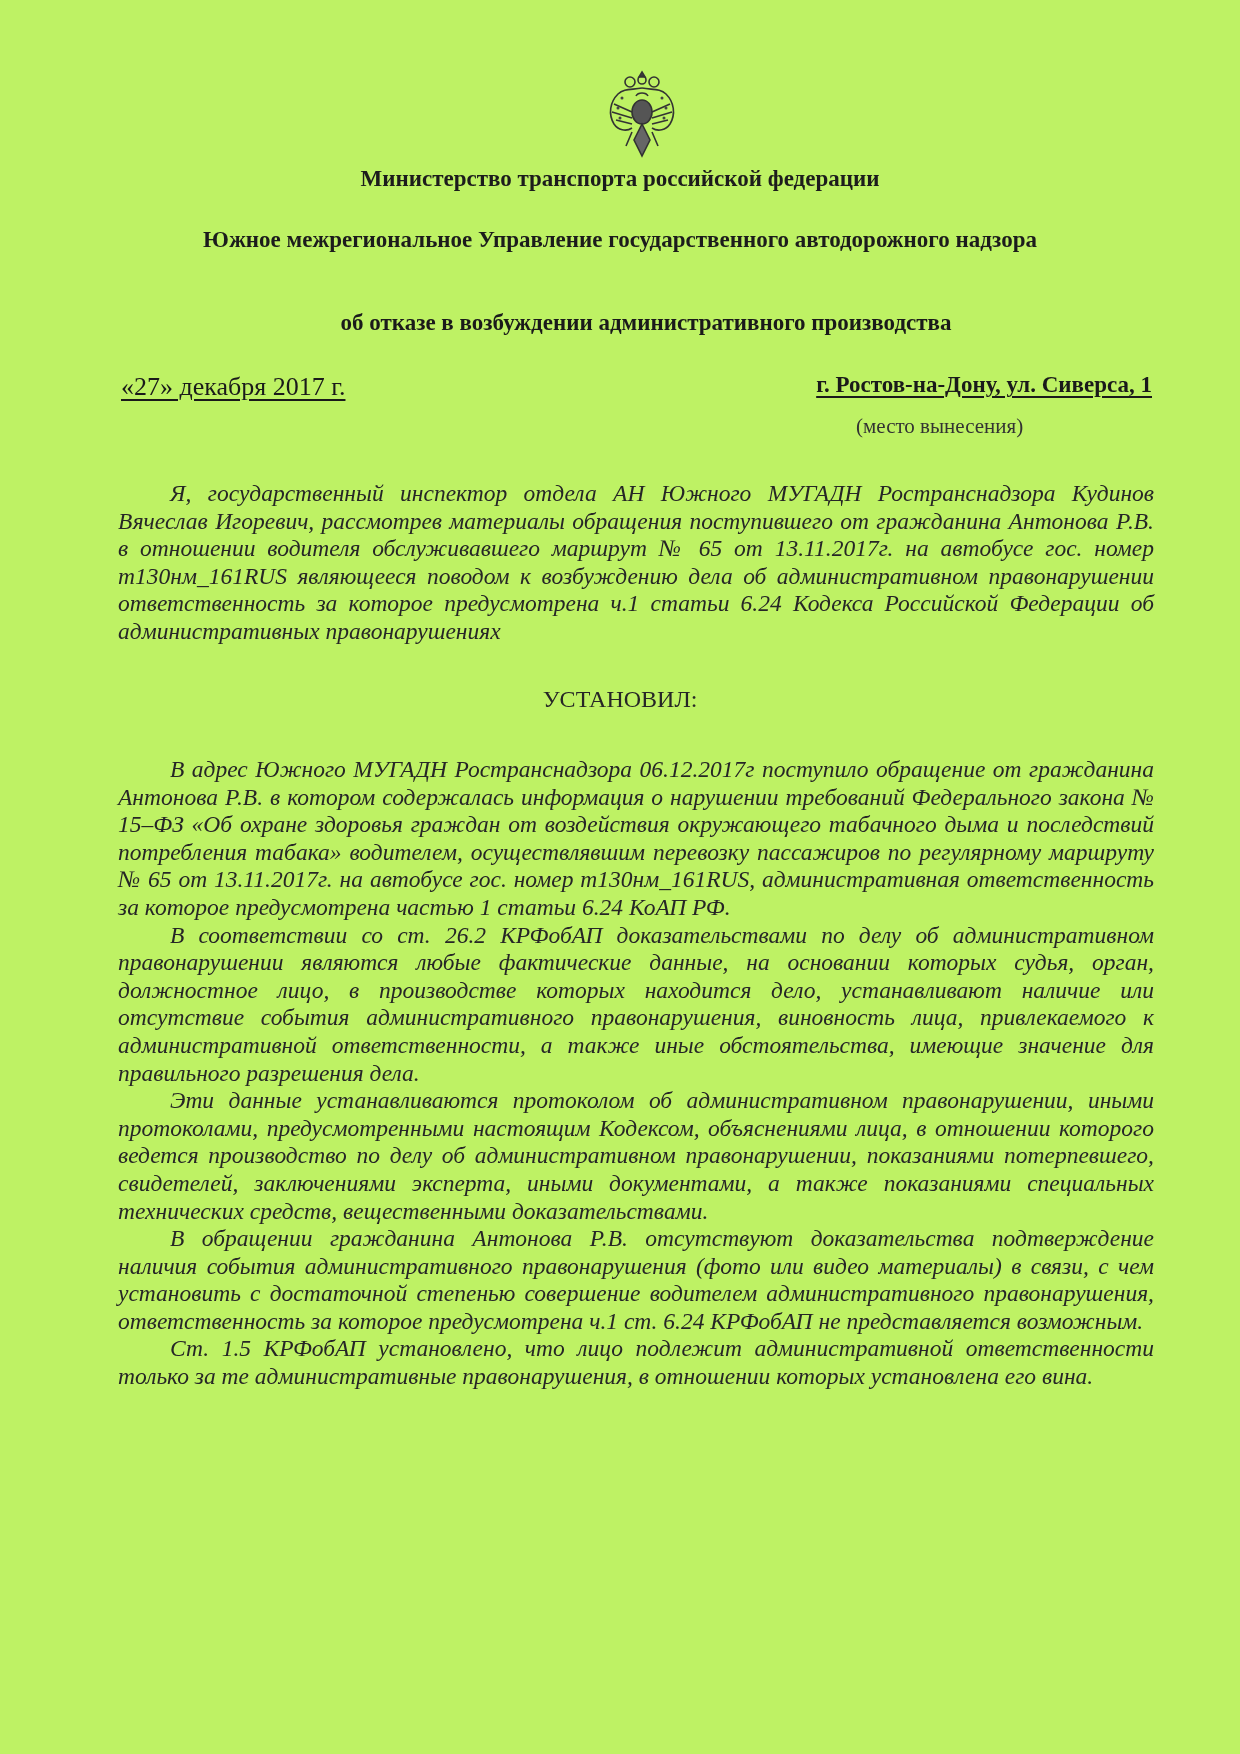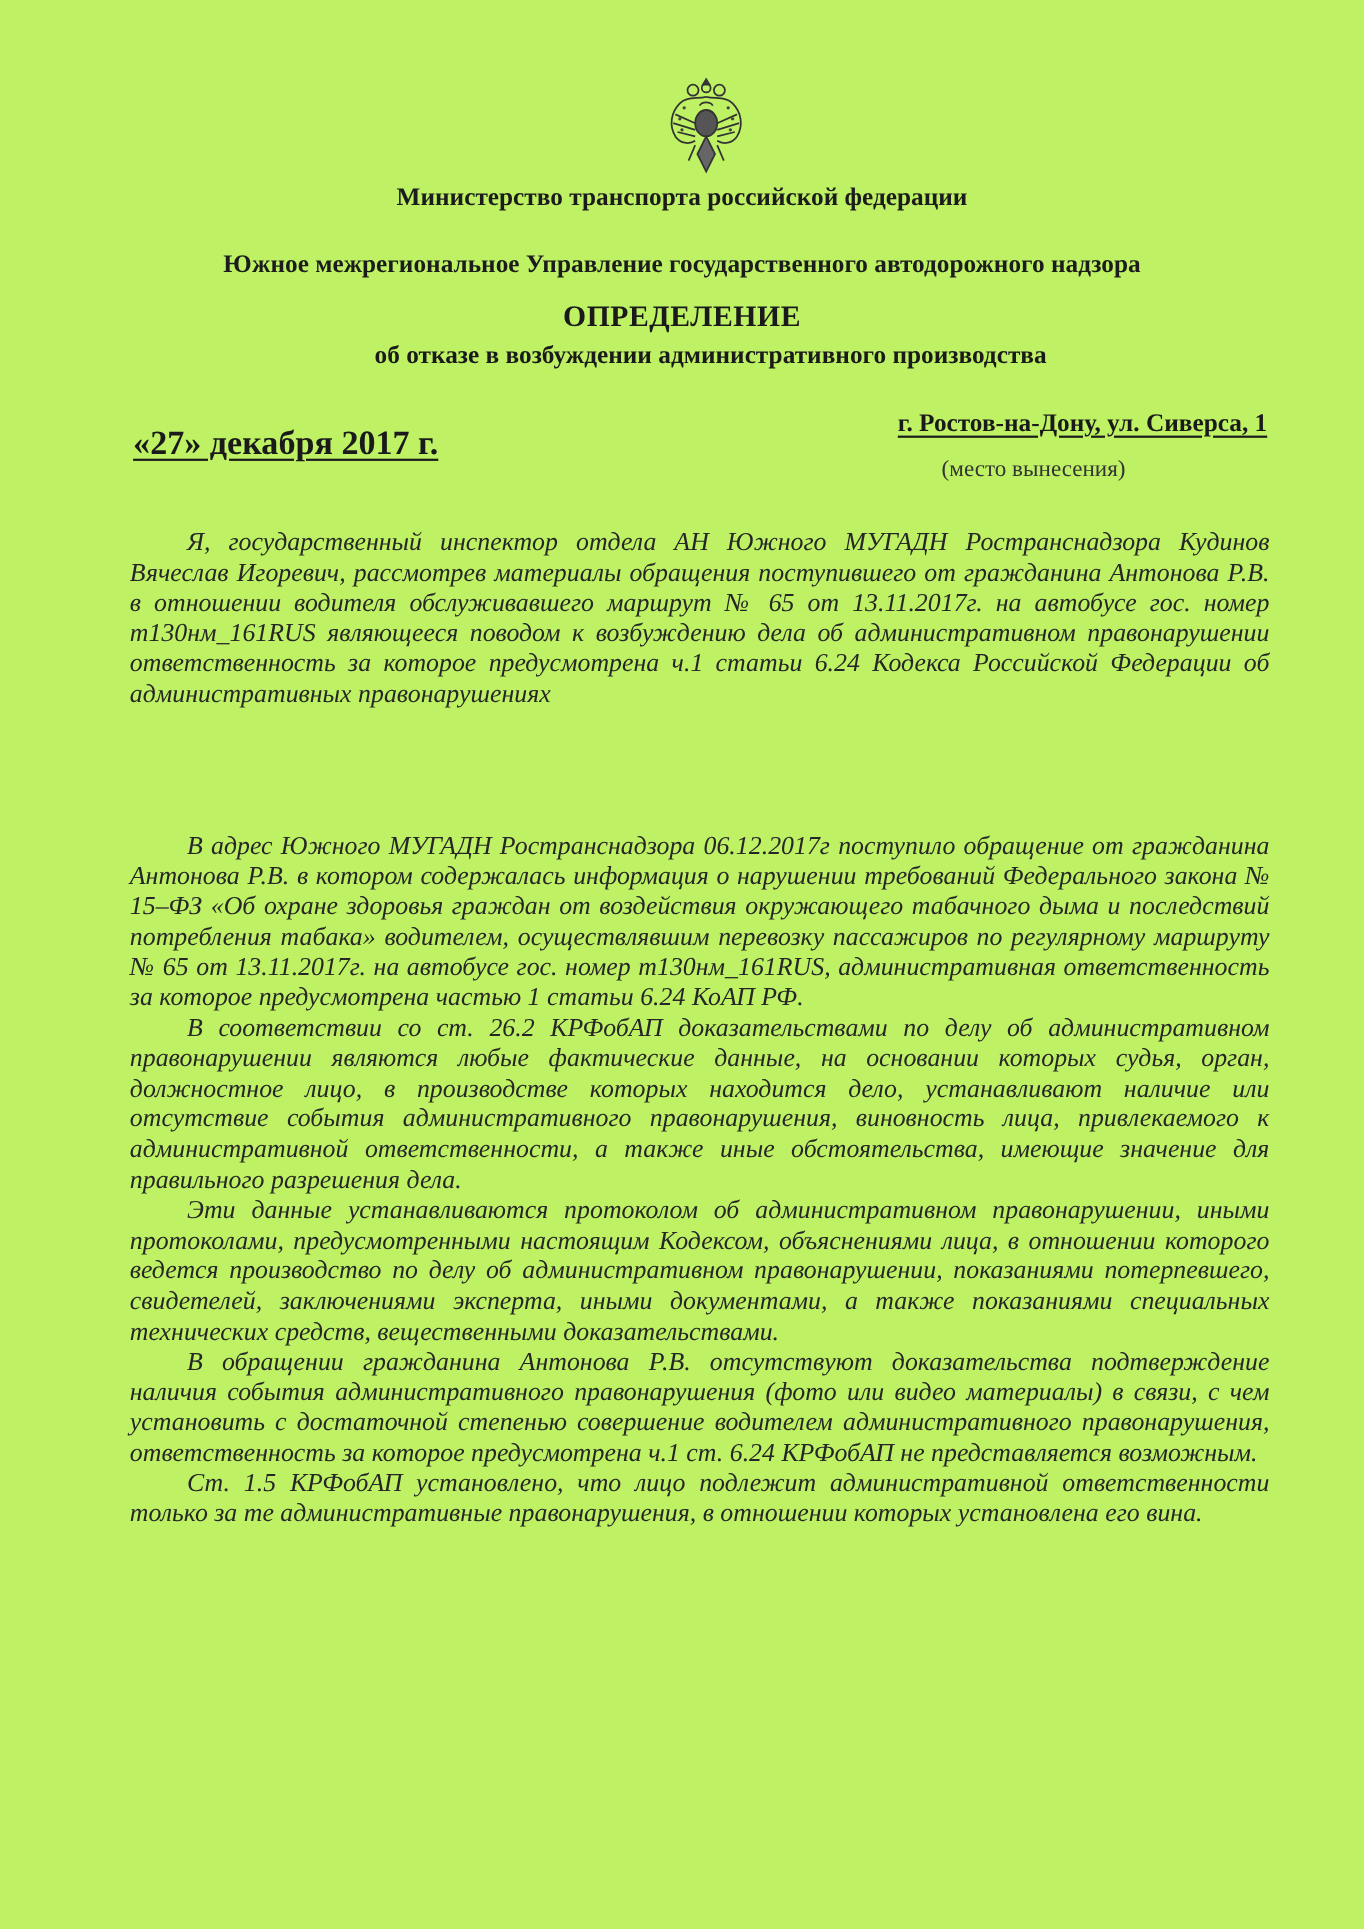--- a/index.html
+++ b/index.html
@@ -7,22 +7,22 @@
   .page { position: absolute; left: 0; top: 0; width: 1240px; height: 1754px; background: #bef264; }
   .emblem { position: absolute; left: 602px; top: 68px; width: 80px; height: 92px; }
   .hdr { position: absolute; left: 0; width: 1240px; text-align: center;
          font-family: "Liberation Serif", serif; font-weight: bold; font-size: 23px; color: #1c1c1c; }
   .h1 { top: 166px; } .h2 { top: 196px; } .h3 { top: 227px; }
   .title { position: absolute; left: 0; width: 1240px; top: 272px; text-align: center;
            font-family: "Liberation Serif", serif; font-weight: bold; font-size: 27px; letter-spacing: 0.5px; }
   .subtitle { position: absolute; left: 0; width: 1240px; top: 310px; text-align: center;
               font-family: "Liberation Serif", serif; font-weight: bold; font-size: 23px; padding-left: 26px; }
   .date { position: absolute; left: 121px; top: 372px;
-          font-family: "Liberation Serif", serif; font-weight: bold; font-size: 31px;
-          text-decoration: underline; text-decoration-thickness: 2px; text-underline-offset: 4px; margin-top: 13px; }
+          font-family: "Liberation Serif", serif; font-weight: normal; font-size: 26px;
+          text-decoration: underline; text-decoration-thickness: 2px; text-underline-offset: 4px; }
   .place { position: absolute; right: 88px; top: 372px;
            font-family: "Liberation Serif", serif; font-weight: bold; font-size: 23px;
            text-decoration: underline; text-decoration-thickness: 2px; text-underline-offset: 4px; }
   .place-hint { position: absolute; left: 856px; top: 414px;
                 font-family: "Liberation Serif", serif; font-size: 21px; color: #333; }
   .body { position: absolute; left: 118px; width: 1036px;
           font-family: "Liberation Serif", serif; font-size: 23.5px; line-height: 27.6px;
           color: #262626; text-align: justify; }
   .body p { margin: 0; text-indent: 52px; font-style: italic; }
   .b1 { top: 480px; }
@@ -56,31 +56,31 @@
       <circle cx="16" cy="40" r="1.5"></circle>
         <circle cx="64" cy="40" r="1.5"></circle>
       <circle cx="18" cy="50" r="1.5"></circle>
         <circle cx="62" cy="50" r="1.5"></circle>
     </g>
   </svg>
 
   <div class="hdr h1">Министерство транспорта российской федерации</div>
   <div class="hdr h3">Южное межрегиональное Управление государственного автодорожного надзора</div>
 
-  <div class="title">ОПРЕДЕЛЕНИЕ</div>
   <div class="subtitle">об отказе в возбуждении административного производства</div>
 
   <div class="date">«27» декабря 2017 г.</div>
   <div class="place">г. Ростов-на-Дону, ул. Сиверса, 1</div>
   <div class="place-hint">(место вынесения)</div>
 
   <div class="body b1">
     <p>Я, государственный инспектор отдела АН Южного МУГАДН Ространснадзора Кудинов Вячеслав Игоревич, рассмотрев материалы обращения поступившего от гражданина Антонова Р.В. в отношении водителя обслуживавшего маршрут № 65 от 13.11.2017г. на автобусе гос. номер т130нм_161RUS являющееся поводом к возбуждению дела об административном правонарушении ответственность за которое предусмотрена ч.1 статьи 6.24 Кодекса Российской Федерации об административных правонарушениях</p>
   </div>
 
+  <div class="established">УСТАНОВИЛ:</div>
 
   <div class="body b2">
     <p>В адрес Южного МУГАДН Ространснадзора 06.12.2017г поступило обращение от гражданина Антонова Р.В. в котором содержалась информация о нарушении требований Федерального закона № 15–ФЗ «Об охране здоровья граждан от воздействия окружающего табачного дыма и последствий потребления табака» водителем, осуществлявшим перевозку пассажиров по регулярному маршруту № 65 от 13.11.2017г. на автобусе гос. номер т130нм_161RUS, административная ответственность за которое предусмотрена частью 1 статьи 6.24 КоАП РФ.</p>
     <p>В соответствии со ст. 26.2 КРФобАП доказательствами по делу об административном правонарушении являются любые фактические данные, на основании которых судья, орган, должностное лицо, в производстве которых находится дело, устанавливают наличие или отсутствие события административного правонарушения, виновность лица, привлекаемого к административной ответственности, а также иные обстоятельства, имеющие значение для правильного разрешения дела.</p>
     <p>Эти данные устанавливаются протоколом об административном правонарушении, иными протоколами, предусмотренными настоящим Кодексом, объяснениями лица, в отношении которого ведется производство по делу об административном правонарушении, показаниями потерпевшего, свидетелей, заключениями эксперта, иными документами, а также показаниями специальных технических средств, вещественными доказательствами.</p>
     <p>В обращении гражданина Антонова Р.В. отсутствуют доказательства подтверждение наличия события административного правонарушения (фото или видео материалы) в связи, с чем установить с достаточной степенью совершение водителем административного правонарушения, ответственность за которое предусмотрена ч.1 ст. 6.24  КРФобАП  не представляется возможным.</p>
     <p>Ст. 1.5 КРФобАП установлено, что лицо подлежит административной ответственности только за те административные правонарушения, в отношении которых установлена его вина.</p>
   </div>
 
 </div>

